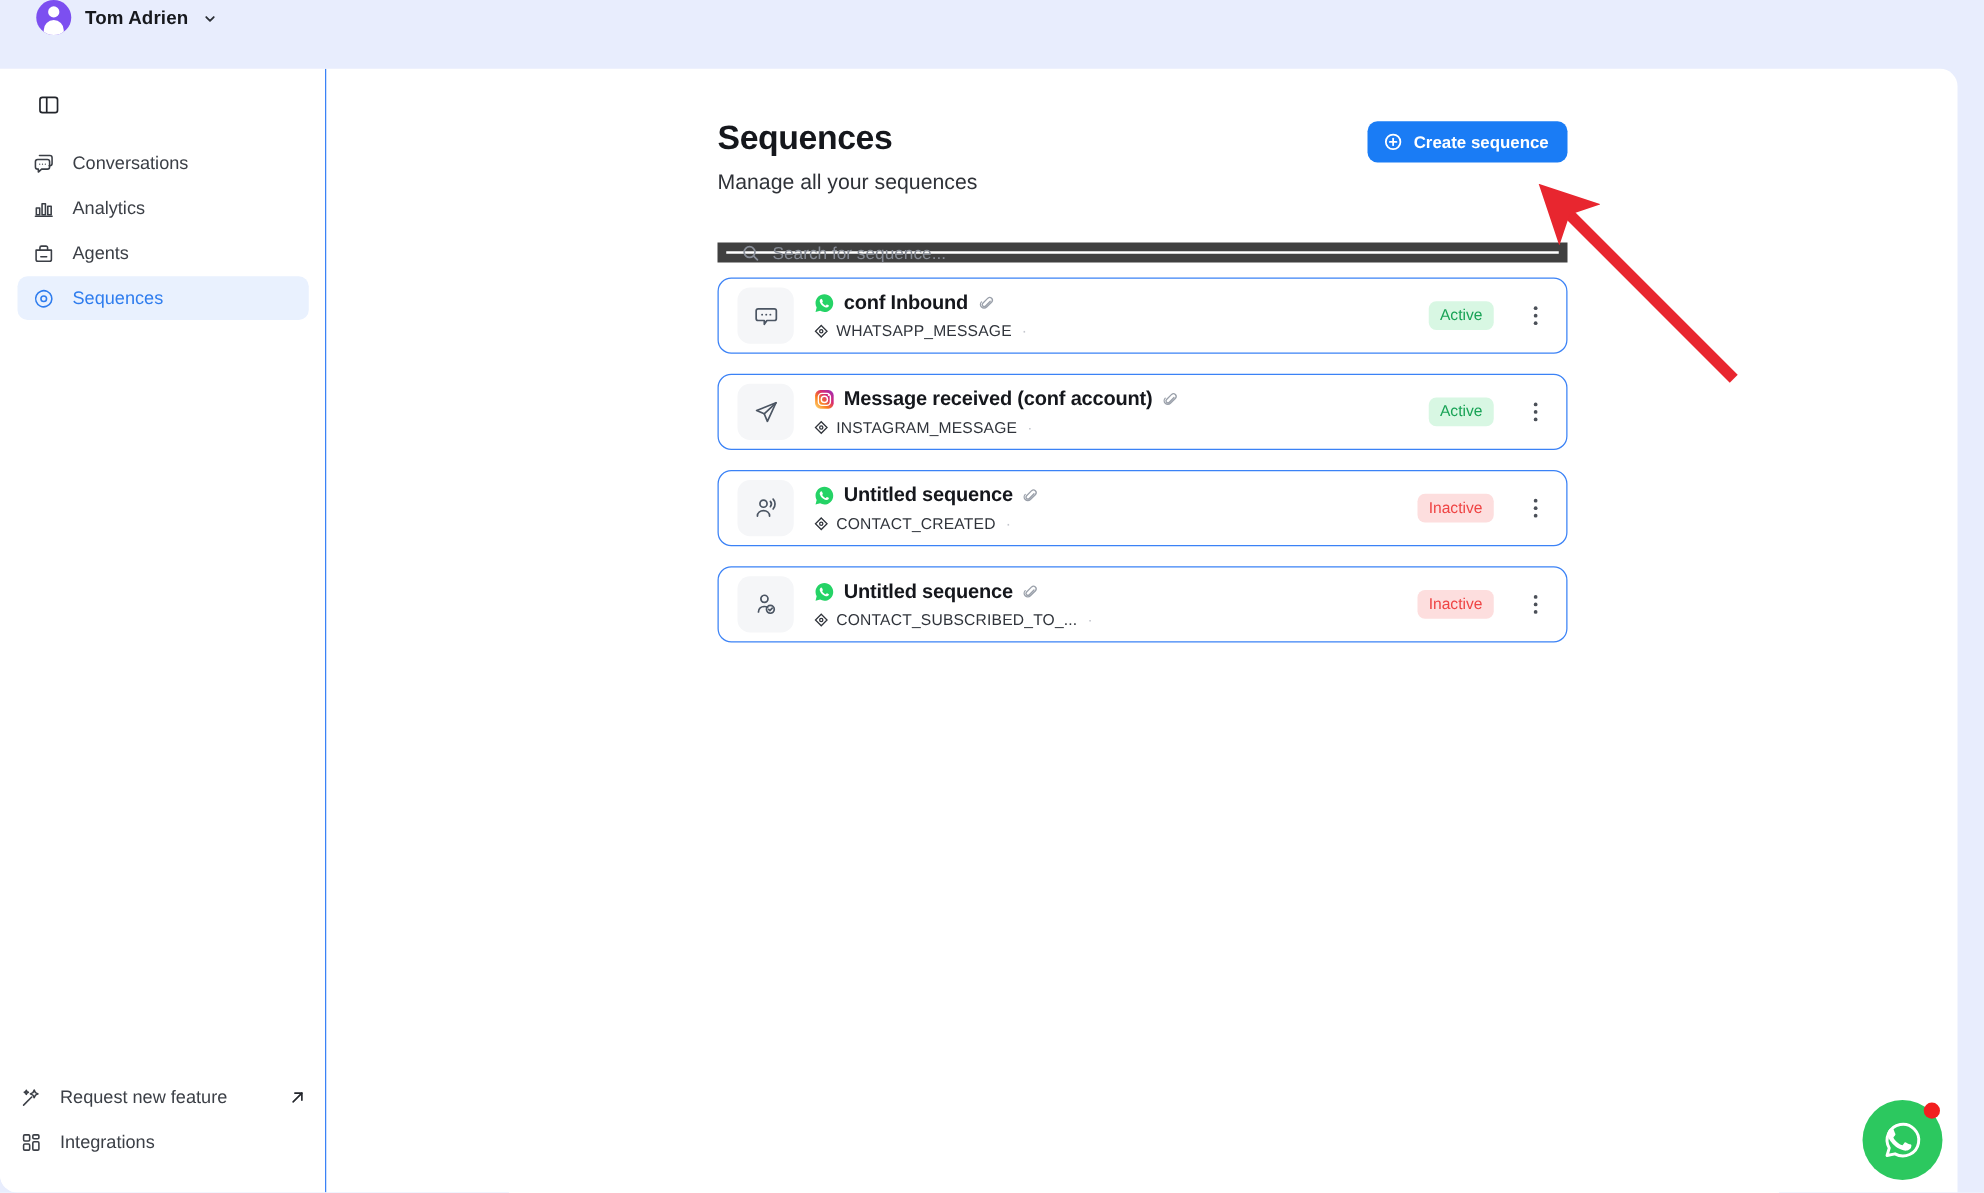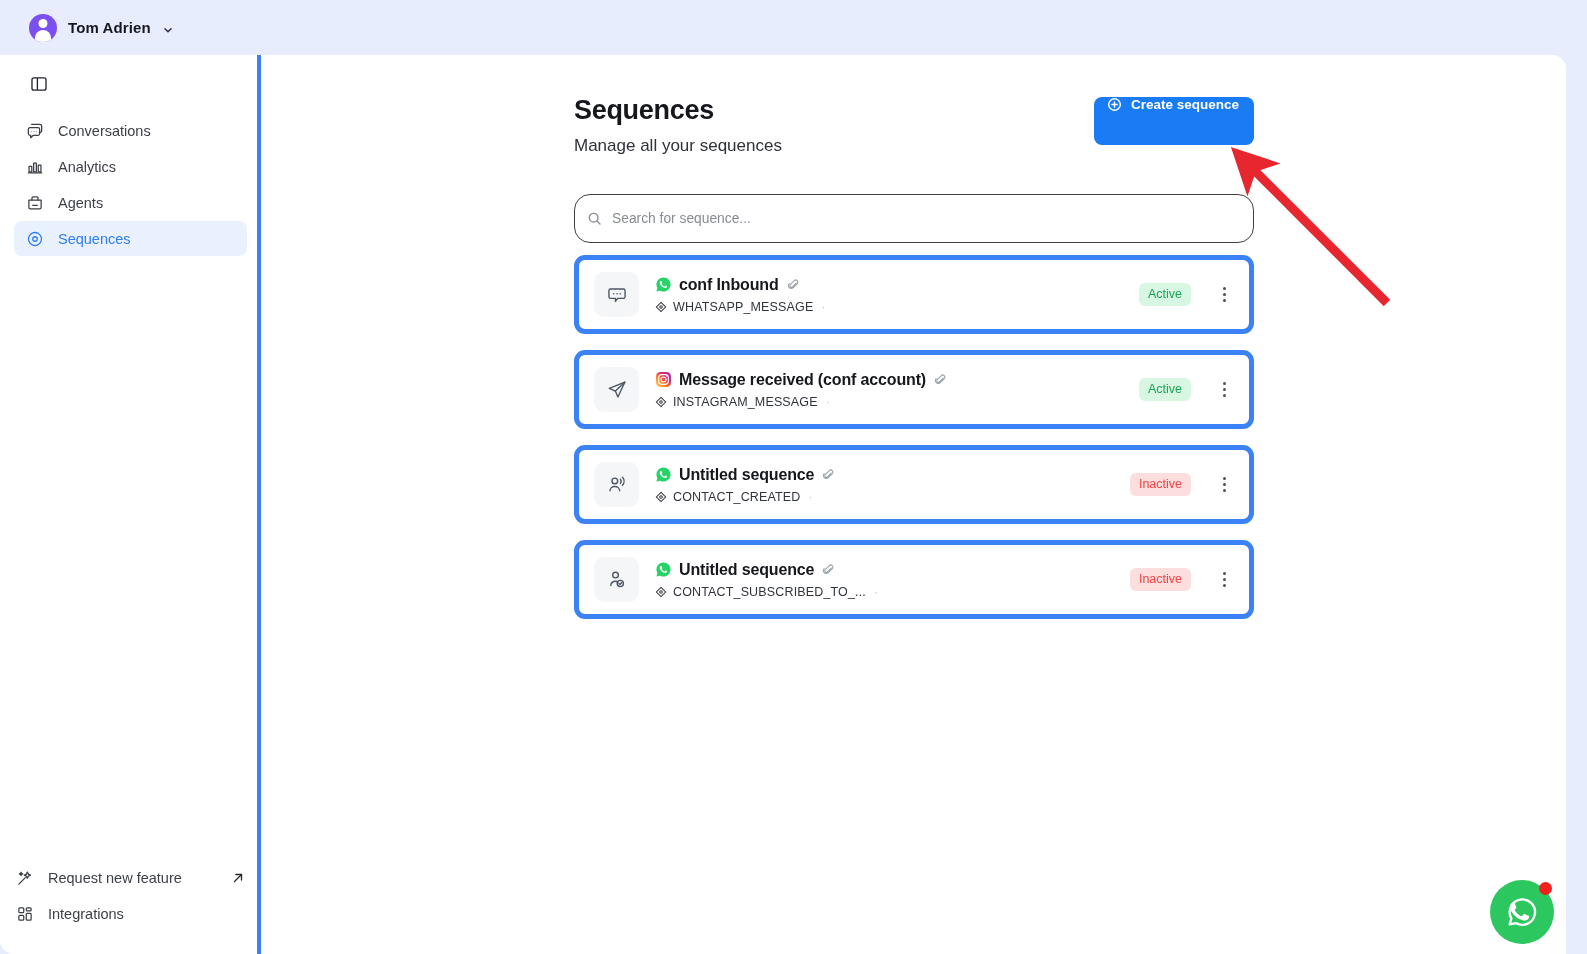--- a/index.html
+++ b/index.html
@@ -7,21 +7,21 @@
     width: 1587px; height: 954px;
     font-family: "Liberation Sans", sans-serif;
     background: #e8edfd;
     overflow: hidden;
   }
   #root { position: relative; width: 1587px; height: 954px; background: #e8edfd; }
 
   
   .topbar {
     position: absolute; top: 0; left: 0; width: 1425px; height: 55px;
-    display: flex; align-items: center; padding-left: 29px;
+    display: flex; align-items: flex-start; padding-left: 29px;
   }
   .user-chip { display: flex; align-items: center; gap: 11px; cursor: pointer; }
   .avatar {
     width: 28px; height: 28px; border-radius: 50%;
     background: #7c4ff0; position: relative; overflow: hidden; flex: none;
   }
   .avatar::before {
     content: ""; position: absolute; left: 50%; top: 5px;
     width: 9px; height: 9px; border-radius: 50%; background: #fff;
     transform: translateX(-50%);
@@ -39,21 +39,21 @@
     position: absolute; left: 0; top: 55px;
     width: 1566px; height: 899px;
     background: #ffffff;
     border-radius: 0 14px 0 14px;
     overflow: hidden;
   }
 
   
   .sidebar {
     position: absolute; left: 0; top: 0; width: 261px; height: 899px;
-    border-right: 4px solid #3b82f6; background: #fff;
+    border-right: 1px solid #3b82f6; background: #fff;
   }
   .collapse-btn {
     position: absolute; left: 29px; top: 19px; width: 20px; height: 20px;
     display: flex; align-items: center; justify-content: center; cursor: pointer;
   }
   .nav { position: absolute; left: 0; top: 58px; width: 261px; padding: 0 14px; }
   .nav-item {
     display: flex; align-items: center; gap: 14px;
     height: 35px; padding: 0 12px; border-radius: 8px; margin-bottom: 1px;
     cursor: pointer; color: #3b3f46; font-size: 14.5px;
@@ -68,44 +68,44 @@
 
   
   .content { position: absolute; left: 261px; top: 0; right: 0; bottom: 0; }
   .inner { position: absolute; left: 313px; top: 40px; width: 680px; }
 
   .page-title { font-size: 27px; font-weight: 700; color: #15171c; letter-spacing: -.3px; }
   .page-sub { font-size: 17px; color: #2f3238; margin-top: 10px; }
 
   .create-btn {
     position: absolute; right: 0; top: 2px;
-    display: inline-flex; gap: 9px;
+    display: inline-flex; align-items: center; gap: 9px;
     background: #1a7cf5; color: #fff; border: none; border-radius: 8px;
-    height: 48px; padding: 0 15px 0 13px; font-size: 13.5px; font-weight: 600;
+    height: 33px; padding: 0 15px 0 13px; font-size: 13.5px; font-weight: 600;
     font-family: "Liberation Sans", sans-serif; cursor: pointer;
   }
   .create-btn .plus { width: 15px; height: 15px; display:flex; }
 
   .search-wrap {
     position: relative; margin-top: 38px;
-    height: 49px; border: 1px solid #404040; border-radius: 16px;
+    height: 16px; border: 7px solid #404040; border-radius: 0;
     display: flex; align-items: center; padding: 0 12px; background: #fff;
   }
   .search-wrap .s-ico { width: 15px; height: 15px; margin-right: 10px; flex:none; display:flex; }
   .search-input {
     border: none; outline: none; flex: 1; font-size: 13.8px; color: #24262b;
     font-family: "Liberation Sans", sans-serif; background: transparent;
   }
   .search-input::placeholder { color: #868b95; }
 
   .total { margin-top: 26px; font-size: 13.8px; color: #24262b; }
 
   .cards { margin-top: 12px; display: flex; flex-direction: column; gap: 16px; }
   .card {
-    position: relative; height: 79px; border: 5px solid #3b82f6; border-radius: 11px;
+    position: relative; height: 61px; border: 1px solid #3b82f6; border-radius: 11px;
     display: flex; align-items: center; padding: 0 14px 0 15px; background: #fff; cursor: pointer;
   }
   .thumb {
     width: 45px; height: 45px; border-radius: 10px; background: #f5f6f8;
     display: flex; align-items: center; justify-content: center; flex: none;
   }
   .card-body { margin-left: 16px; flex: 1; min-width: 0; }
   .card-title-row { display: flex; align-items: center; gap: 7px; }
   .chan-ico { width: 17px; height: 17px; flex: none; display: flex; }
   .card-title { font-size: 16px; font-weight: 700; color: #15171c; letter-spacing: -.15px; white-space: nowrap; }

